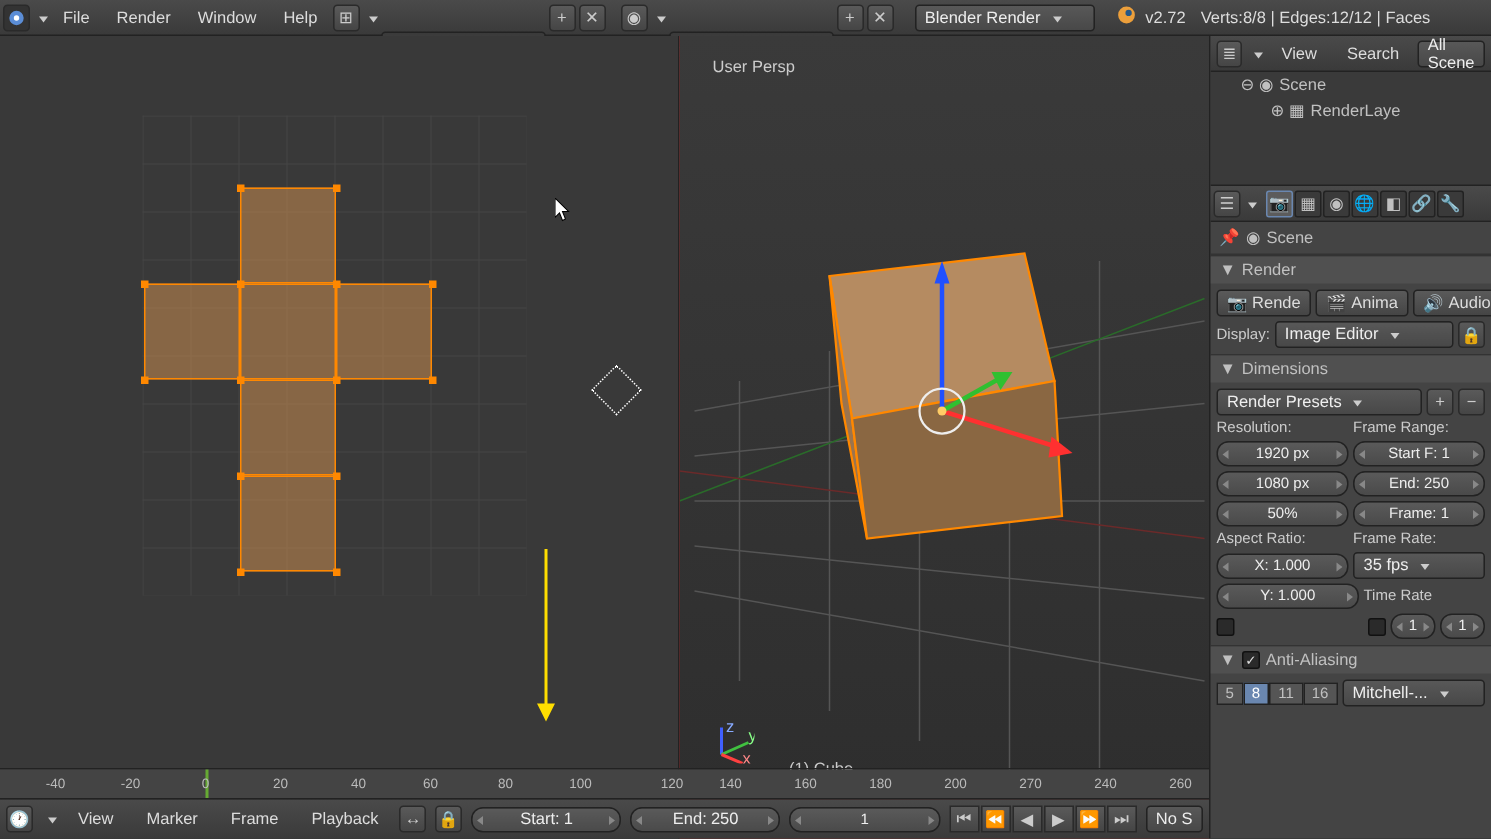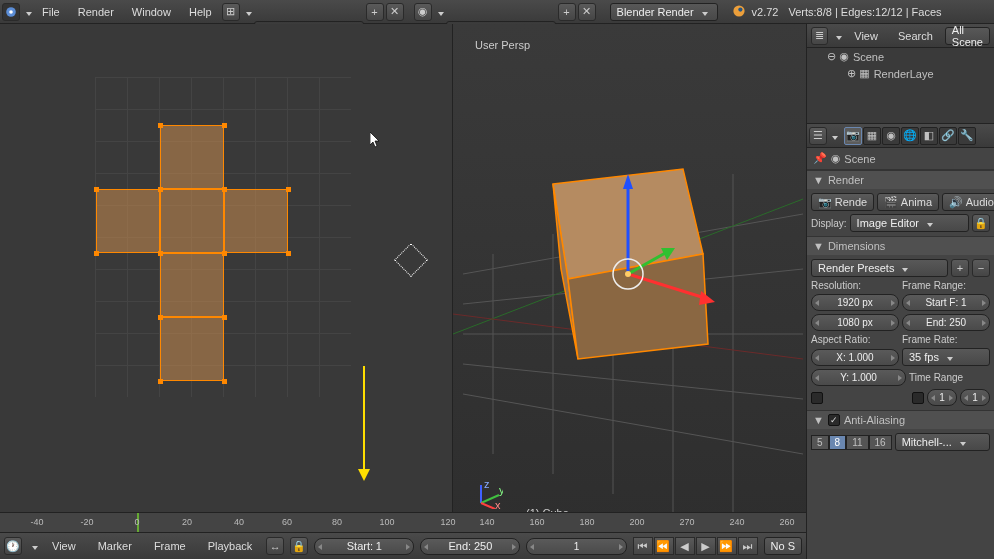--- a/index.html
+++ b/index.html
@@ -80,21 +80,21 @@
   <span class="field" style="width:110px">Default</span>
   <span class="icon-btn">+</span>
   <span class="icon-btn">✕</span>
   <span style="width:6px"></span>
   <span class="icon-btn">◉</span>
   <span class="chev"></span>
   <span class="field" style="width:110px">Scene</span>
   <span class="icon-btn">+</span>
   <span class="icon-btn">✕</span>
   <span style="width:10px"></span>
-  <span class="dropdown" style="width:108px">
+  <span class="dropdown" style="width:120px">
       <span>Blender Render</span>
       <span class="chev"></span>
     </span>
   <span style="width:10px"></span>
   <span><svg width="14" height="14" viewBox="0 0 10 10">
         <circle cx="5" cy="5" r="4" fill="#ec9f3b"></circle>
         <circle cx="6" cy="4" r="1.5" fill="#265787"></circle>
       </svg></span>
   <span class="stat-text">v2.72</span>
   <span class="stat-text">Verts:8/8 | Edges:12/12 | Faces</span>
@@ -277,33 +277,37 @@
         </div>
         <div class="row">
           <span class="num-field">1920 px</span>
           <span class="num-field">Start F: 1</span>
         </div>
         <div class="row">
           <span class="num-field">1080 px</span>
           <span class="num-field">End: 250</span>
         </div>
         <div class="row">
+          <span class="num-field">50%</span>
+          <span class="num-field">Frame: 1</span>
+        </div>
+        <div class="row">
           <span class="lbl" style="flex:1">Aspect Ratio:</span>
           <span class="lbl" style="flex:1">Frame Rate:</span>
         </div>
         <div class="row">
           <span class="num-field">X: 1.000</span>
           <span class="dropdown" style="flex:1">
               <span>35 fps</span>
               <span class="chev"></span>
             </span>
         </div>
         <div class="row">
           <span class="num-field">Y: 1.000</span>
-          <span class="lbl" style="flex:1">Time Range</span>
+          <span class="lbl" style="flex:1">Time Rate</span>
         </div>
         <div class="row">
           <span class="checkbox"></span>
             <span style="flex:1"></span>
           <span class="checkbox"></span>
           <span class="num-field" style="flex:0 0 30px">1</span>
           <span class="num-field" style="flex:0 0 30px">1</span>
         </div>
       </div>
     </div>

